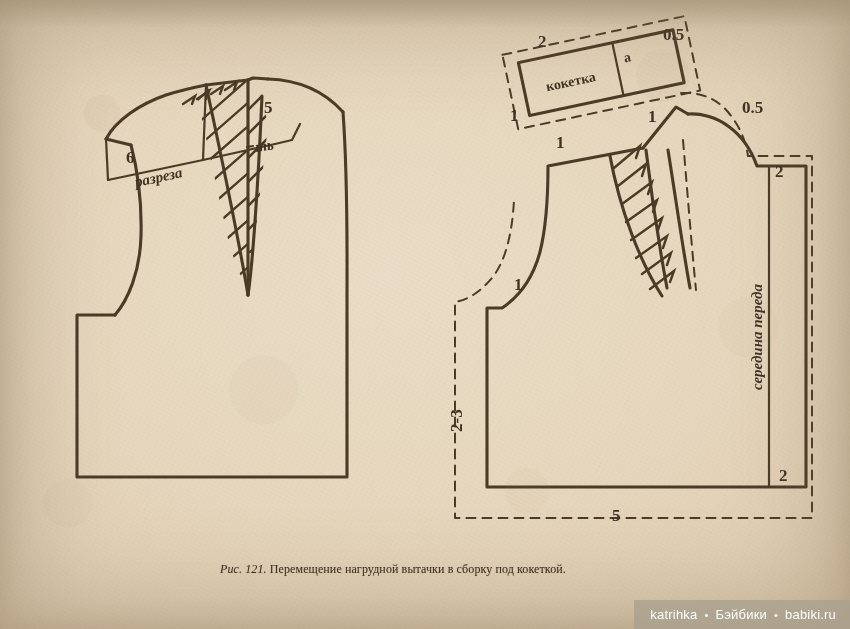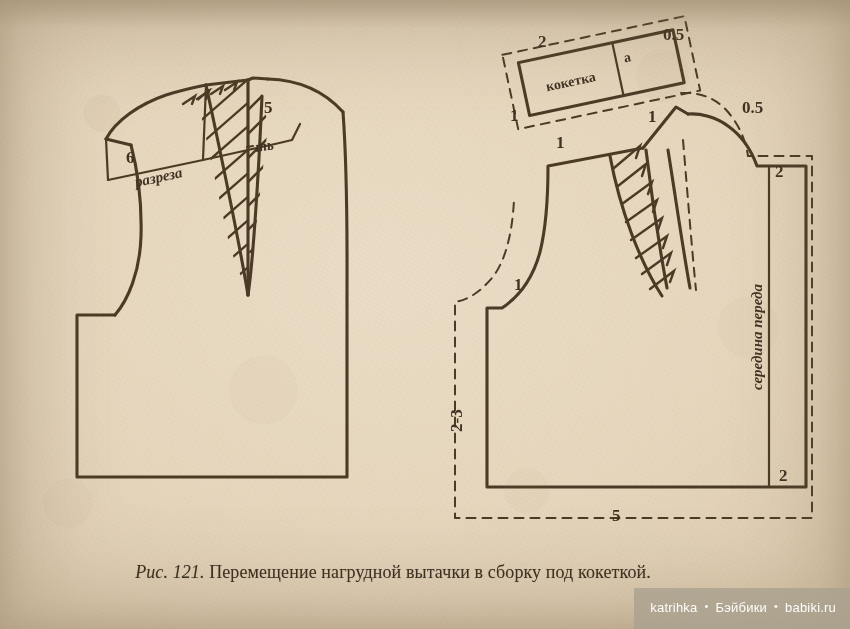--- a/index.html
+++ b/index.html
@@ -49,37 +49,37 @@
     position: absolute;
     left: 0; top: 0;
     width: 850px; height: 629px;
   }
   .caption {
     position: absolute;
     left: 0;
     top: 562px;
     width: 786px;
     text-align: center;
-    font-size: 18px;
+    font-size: 12px;
     letter-spacing: .1px;
     color: #3d3122;
     text-shadow: 0 0 1px rgba(120,100,72,.35);
   }
   .caption .figno {
     font-style: italic;
     font-family: "Liberation Serif", serif;
   }
   #watermark {
     position: absolute;
     right: 0;
     bottom: 0;
     height: 29px;
-    padding: 12px 14px 0 16px;
+    padding: 0 14px 0 16px;
     display: flex;
-    align-items: flex-start;
+    align-items: center;
     gap: 7px;
     background: rgba(168,160,142,.78);
     color: #fdfdfb;
     font-family: "Liberation Sans", sans-serif;
     font-size: 13px;
     letter-spacing: .2px;
   }
   #watermark .dot { font-size: 11px; opacity: .95; }
   
   .ink { stroke: #4b3b26; fill: none; stroke-linecap: round; stroke-linejoin: round; }

